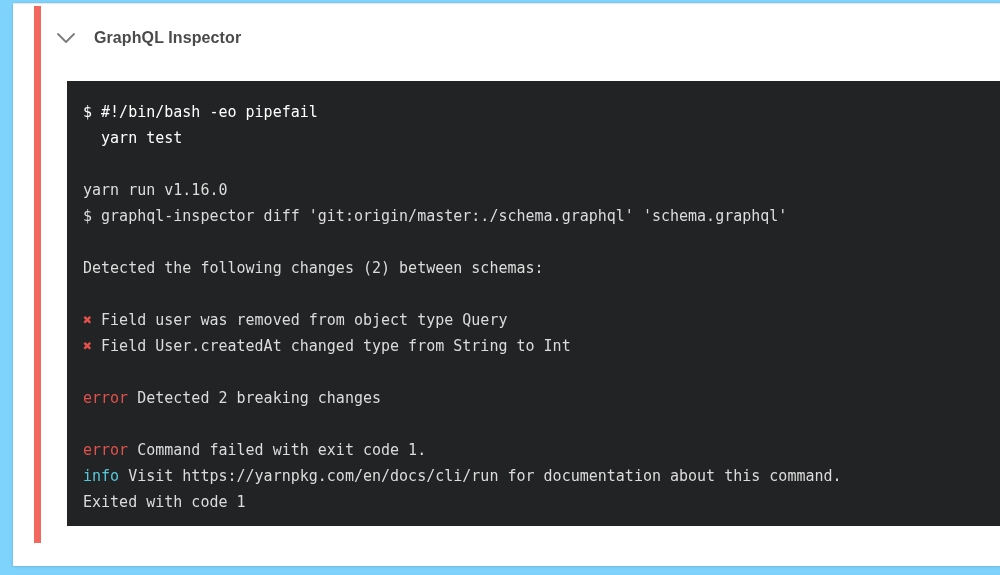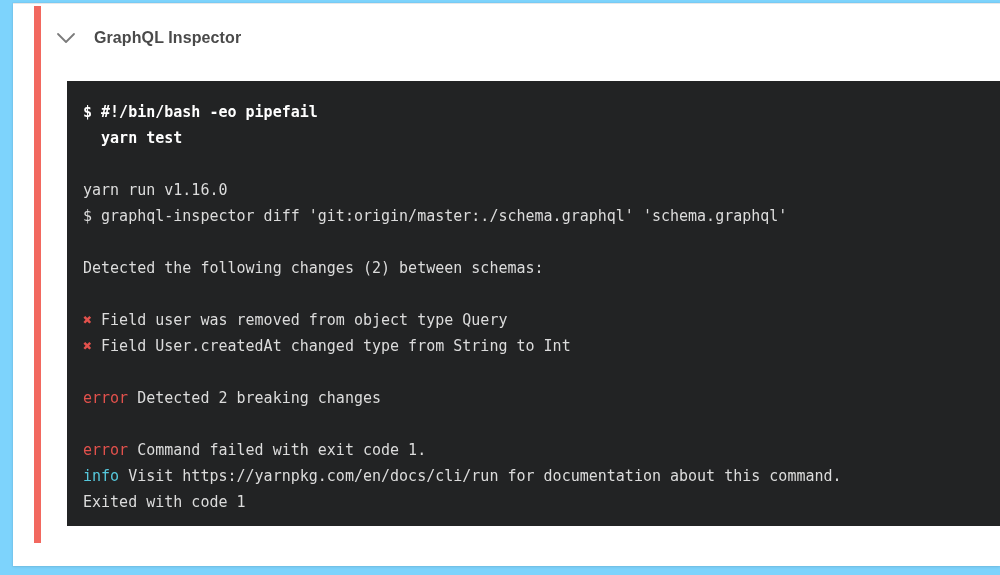--- a/index.html
+++ b/index.html
@@ -89,21 +89,21 @@
     line-height: 26px;
     color: #dcdcdc;
     white-space: pre;
   }
 
   .line { white-space: pre; min-height: 26px; }
   .line.blank { height: 26px; }
 
   .cmd {
     color: #ffffff;
-    font-weight: bold;
+    font-weight: normal;
   }
 
   .tok-error { color: #e2514c; }
   .tok-info  { color: #56c8dc; }
   .tok-cross {
     color: #e2514c;
     font-weight: bold;
   }
   .tok-plain { color: #dcdcdc; }
 </style>

